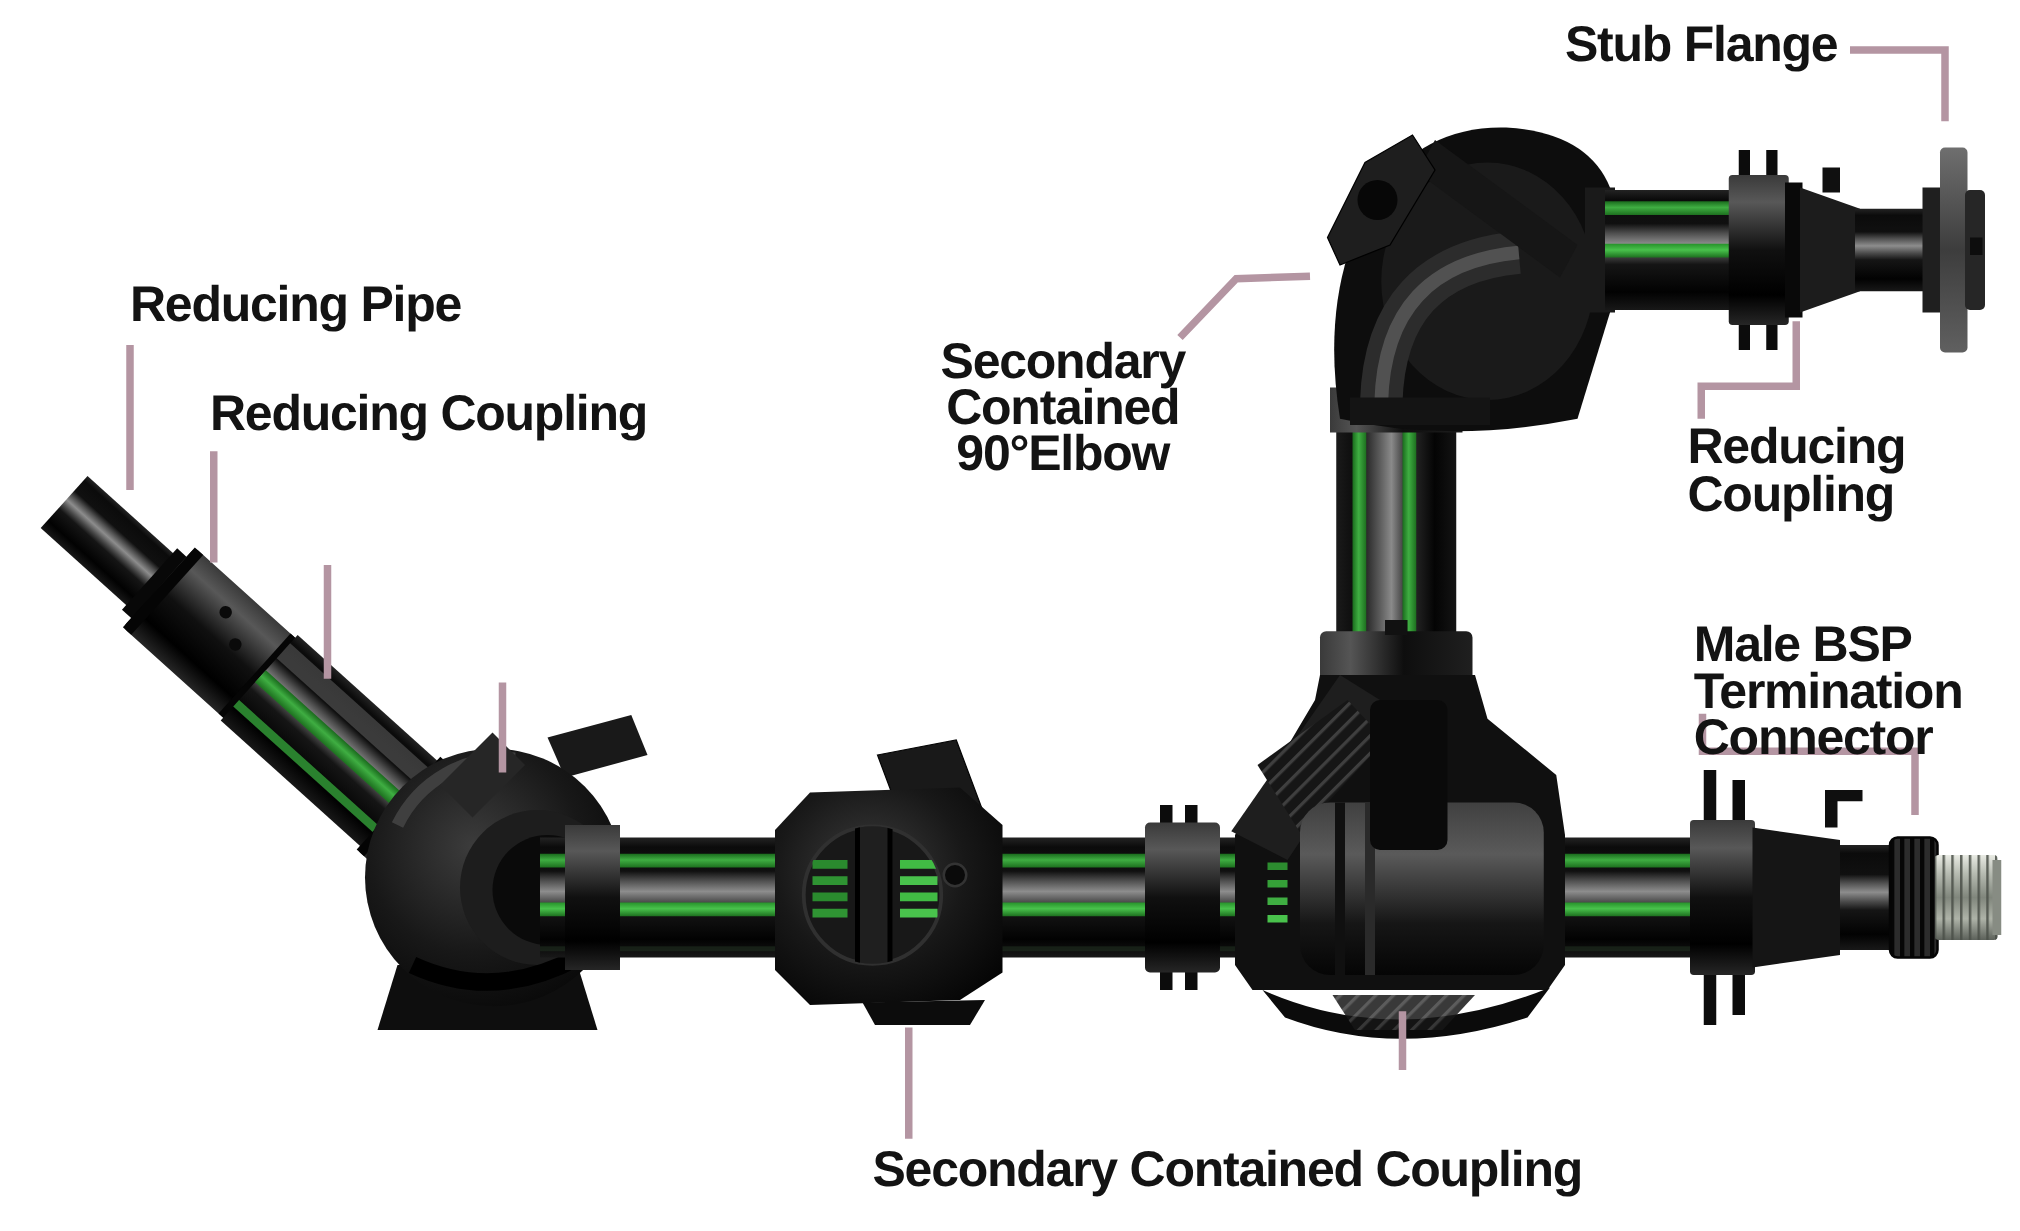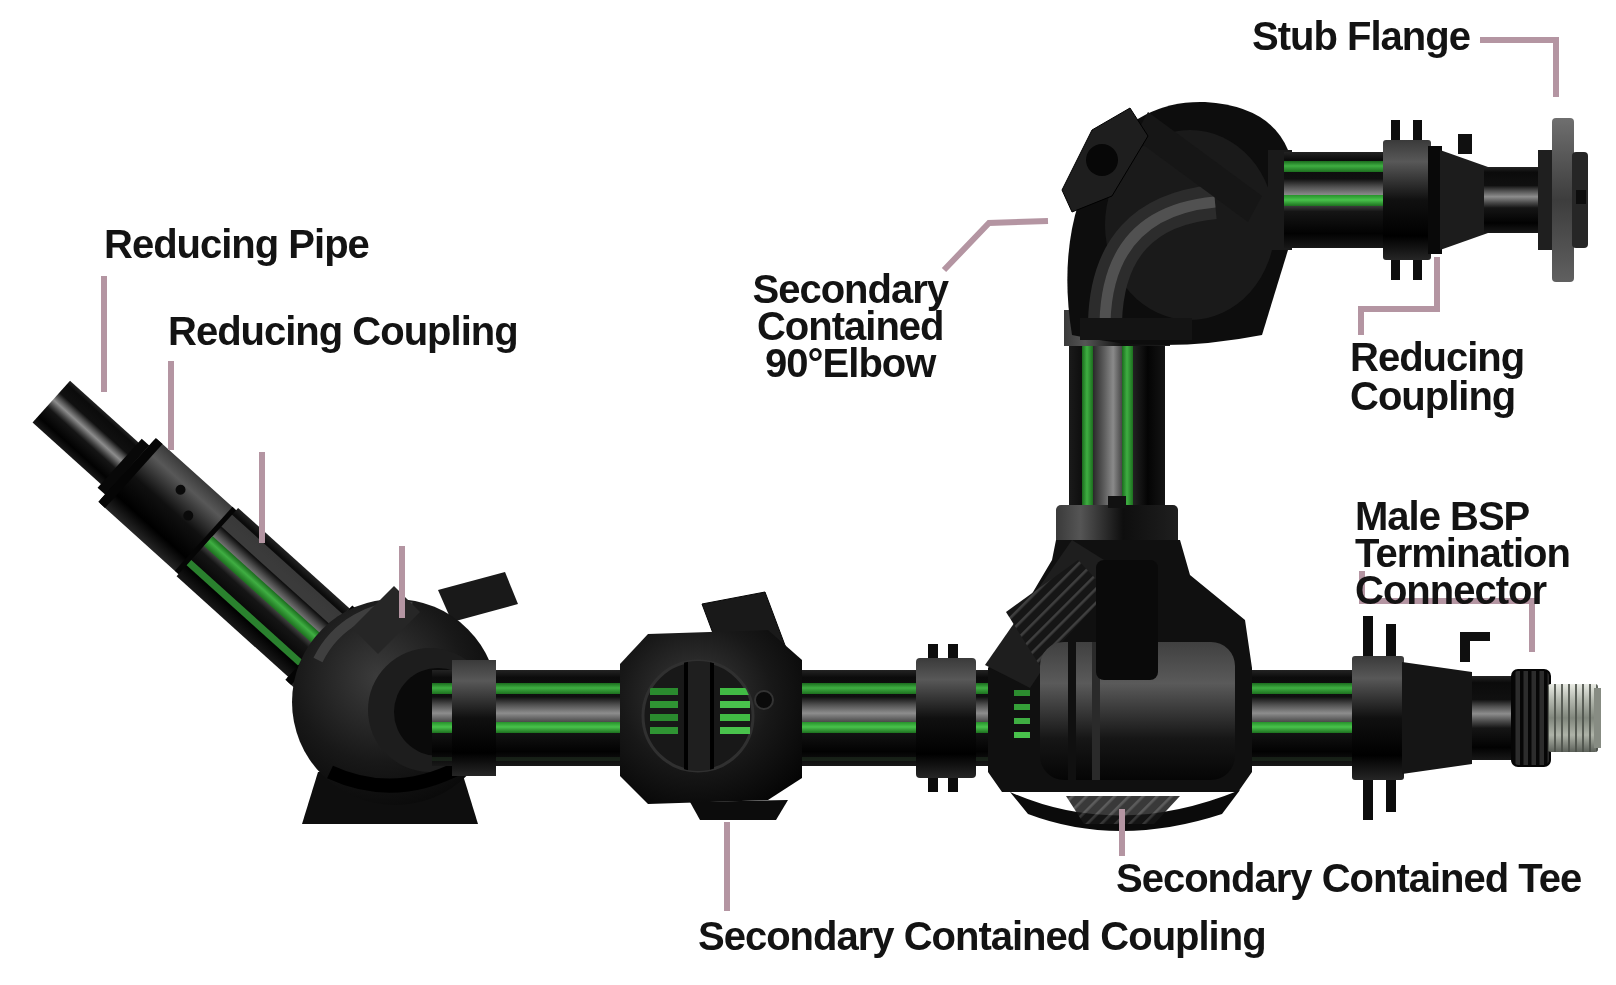--- a/index.html
+++ b/index.html
@@ -273,15 +273,14 @@
   <div class="label" style="left:168px;top:313px;">Reducing Coupling</div>
   <div class="label r" style="right:668px;top:271px;">Secondary
 Contained
 90°Elbow</div>
   <div class="label lh39" style="left:1350px;top:338px;">Reducing
 Coupling</div>
   <div class="label" style="left:1252px;top:18px;">Stub Flange</div>
   <div class="label" style="left:1355px;top:456px;margin-top:42px;">Male BSP
 Termination
 Connector</div>
-  <div class="label" style="left:1116px;top:860px;">Secondary Contained Tee</div>
   <div class="label" style="left:698px;top:918px;">Secondary Contained Coupling</div>
 </div>
 
 </body></html>

